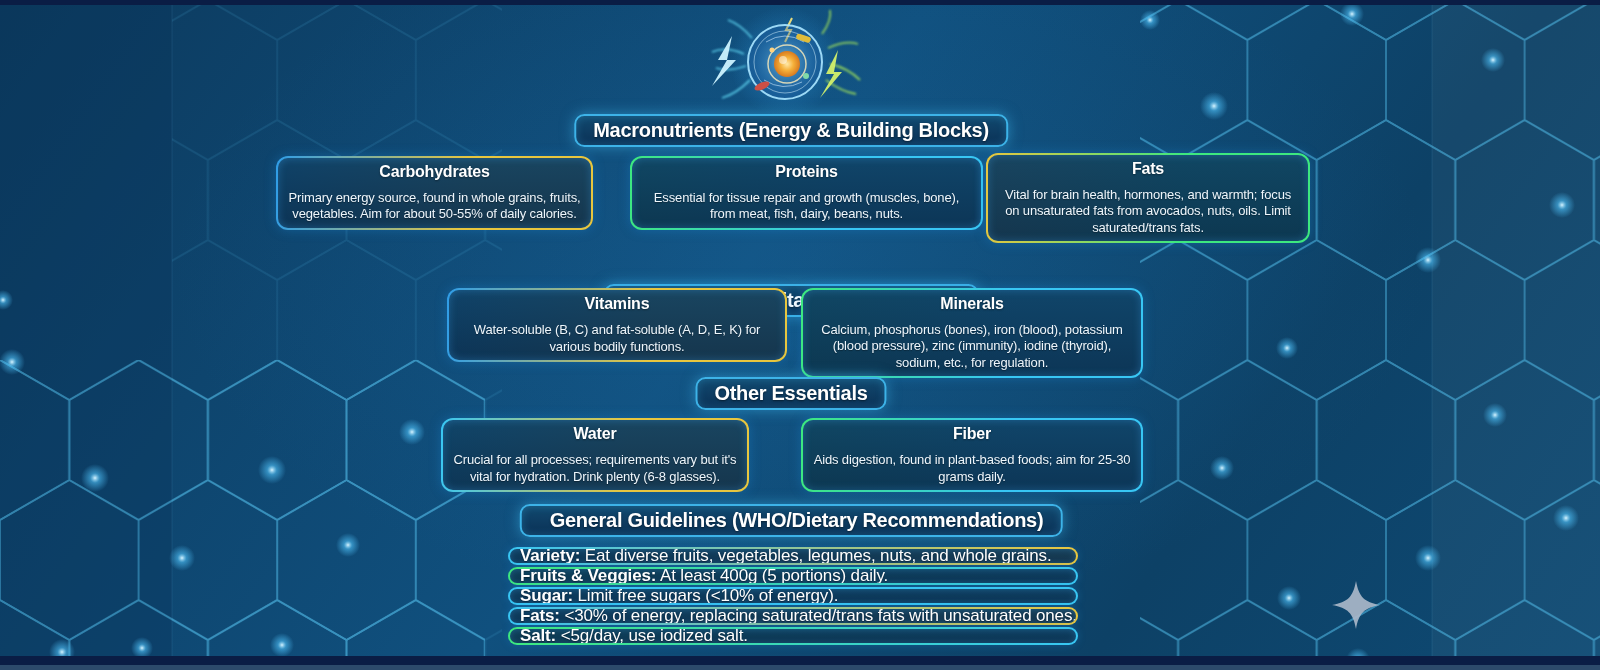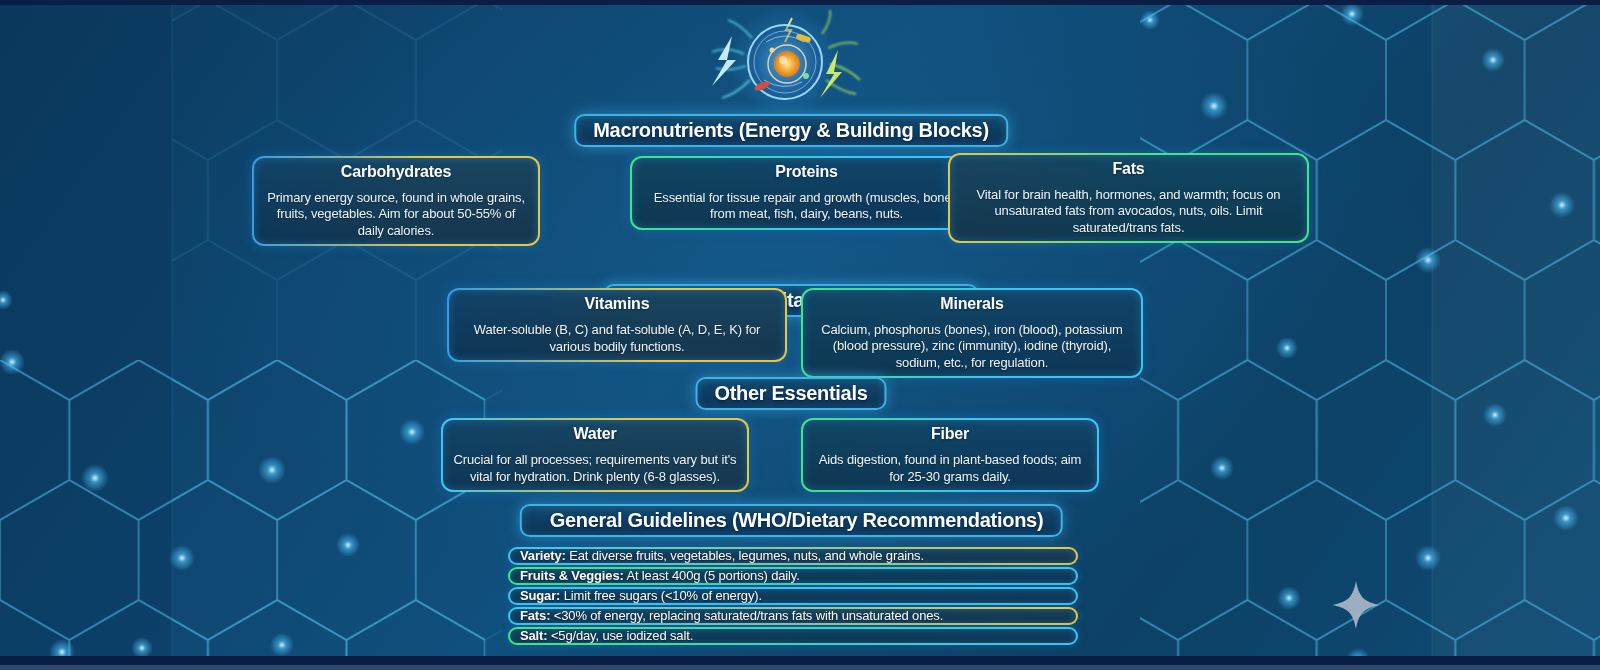--- a/index.html
+++ b/index.html
@@ -36,21 +36,21 @@
     box-shadow:0 0 12px rgba(30,140,220,.35), inset 0 0 9px rgba(70,180,255,.3);
     text-align:center;
   }
   .card-title{font-weight:700;font-size:16px;letter-spacing:-.2px;text-shadow:0 1px 2px rgba(0,0,0,.4);}
   .card-body{font-size:13px;line-height:1.25;letter-spacing:-.15px;color:#eef6fc;text-shadow:0 1px 1px rgba(0,0,0,.35);margin-top:8px;}
 
   .pill-list{position:absolute;left:508px;top:547px;display:flex;flex-direction:column;gap:2px;}
   .pill{
     box-sizing:border-box;width:570px;height:18px;line-height:14px;
     padding:0 10px;border:2px solid transparent;border-radius:9px;
-    font-size:13px;letter-spacing:-.15px;white-space:nowrap;overflow:hidden;
+    font-size:17px;letter-spacing:-.15px;white-space:nowrap;overflow:hidden;
     background:
       linear-gradient(180deg, rgba(13,58,92,.95), rgba(10,44,74,.95)) padding-box,
       linear-gradient(95deg, var(--c1), var(--c2)) border-box;
     box-shadow:0 0 8px rgba(30,140,220,.3), inset 0 0 6px rgba(70,180,255,.25);
     text-shadow:0 1px 1px rgba(0,0,0,.35);
   }
   .pill .pl{font-weight:700;}
   svg.logo{position:absolute;left:688px;top:2px;width:200px;height:115px;z-index:2;}
   svg.sparkle{position:absolute;left:1332px;top:581px;width:48px;height:48px;z-index:2;}
 </style>
@@ -160,49 +160,49 @@
     <circle cx="95" cy="58" r="4" fill="#ffffff" opacity=".5"></circle>
     <ellipse cx="74" cy="84" rx="8" ry="3.5" fill="#cd4f45" transform="rotate(-24 74 84)"></ellipse>
     <rect x="108" y="33" width="15" height="6" rx="3" fill="#e0bc3a" transform="rotate(18 115 36)"></rect>
     <circle cx="118" cy="74" r="3" fill="#7fd9a8"></circle>
     <circle cx="84" cy="48" r="2.5" fill="#ffd27f"></circle>
   </svg>
 
   <div class="content">
 
     <div class="sec-h" style="left:791px;top:114px;">Macronutrients (Energy &amp; Building Blocks)</div>
-    <div class="card" style="left: 252px; top: 156px; width: 288px; min-height: 72px; --c1: #2f9de8; --c2: #e8c63e;">
+    <div class="card" style="left: 276px; top: 156px; width: 317px; min-height: 72px; --c1: #2f9de8; --c2: #e8c63e;">
       <div class="card-title">Carbohydrates</div>
       <div class="card-body">Primary energy source, found in whole grains, fruits, vegetables. Aim for about 50-55% of daily calories.</div>
     </div>
     <div class="card" style="left: 630px; top: 156px; width: 353px; min-height: 72px; --c1: #3de87f; --c2: #38c6f4;">
       <div class="card-title">Proteins</div>
       <div class="card-body">Essential for tissue repair and growth (muscles, bone), from meat, fish, dairy, beans, nuts.</div>
     </div>
-    <div class="card" style="left: 948px; top: 153px; width: 361px; min-height: 80px; text-align: center; --c1: #e8c63e; --c2: #3de87f;">
+    <div class="card" style="left: 986px; top: 153px; width: 324px; min-height: 80px; text-align: center; --c1: #e8c63e; --c2: #3de87f;">
       <div class="card-title">Fats</div>
       <div class="card-body">Vital for brain health, hormones, and warmth; focus on unsaturated fats from avocados, nuts, oils. Limit saturated/trans fats.</div>
     </div>
 
     <div class="sec-h" style="left:791px;top:246px;margin-top:38px;">Micronutrients (Vitamins &amp; Minerals)</div>
     <div class="card" style="left: 447px; top: 288px; width: 340px; min-height: 74px; --c1: #2f9de8; --c2: #e8c63e;">
       <div class="card-title">Vitamins</div>
       <div class="card-body">Water-soluble (B, C) and fat-soluble (A, D, E, K) for various bodily functions.</div>
     </div>
     <div class="card" style="left: 801px; top: 288px; width: 342px; min-height: 80px; --c1: #3de87f; --c2: #38c6f4;">
       <div class="card-title">Minerals</div>
       <div class="card-body">Calcium, phosphorus (bones), iron (blood), potassium (blood pressure), zinc (immunity), iodine (thyroid), sodium, etc., for regulation.</div>
     </div>
 
     <div class="sec-h" style="left:791px;top:377px;">Other Essentials</div>
     <div class="card" style="left: 441px; top: 418px; width: 308px; min-height: 74px; --c1: #38c6f4; --c2: #e8c63e;">
       <div class="card-title">Water</div>
       <div class="card-body">Crucial for all processes; requirements vary but it's vital for hydration. Drink plenty (6-8 glasses).</div>
     </div>
-    <div class="card" style="left: 801px; top: 418px; width: 298px; min-height: 74px; --c1: #3de87f; --c2: #38c6f4;">
+    <div class="card" style="left: 801px; top: 418px; width: 342px; min-height: 74px; --c1: #3de87f; --c2: #38c6f4;">
       <div class="card-title">Fiber</div>
       <div class="card-body">Aids digestion, found in plant-based foods; aim for 25-30 grams daily.</div>
     </div>
 
     <div class="sec-h" style="left:791px;top:504px;padding-left:28px;">General Guidelines (WHO/Dietary Recommendations)</div>
     <div class="pill-list">
       <div class="pill" style="--c1: #38c6f4; --c2: #e8c63e;"><span class="pl">Variety:</span><span> Eat diverse fruits, vegetables, legumes, nuts, and whole grains.</span></div>
       <div class="pill" style="--c1: #3de87f; --c2: #38c6f4;"><span class="pl">Fruits &amp; Veggies:</span><span> At least 400g (5 portions) daily.</span></div>
       <div class="pill" style="--c1: #38c6f4; --c2: #38c6f4;"><span class="pl">Sugar:</span><span> Limit free sugars (&lt;10% of energy).</span></div>
       <div class="pill" style="--c1: #38c6f4; --c2: #e8c63e;"><span class="pl">Fats:</span><span> &lt;30% of energy, replacing saturated/trans fats with unsaturated ones.</span></div>

